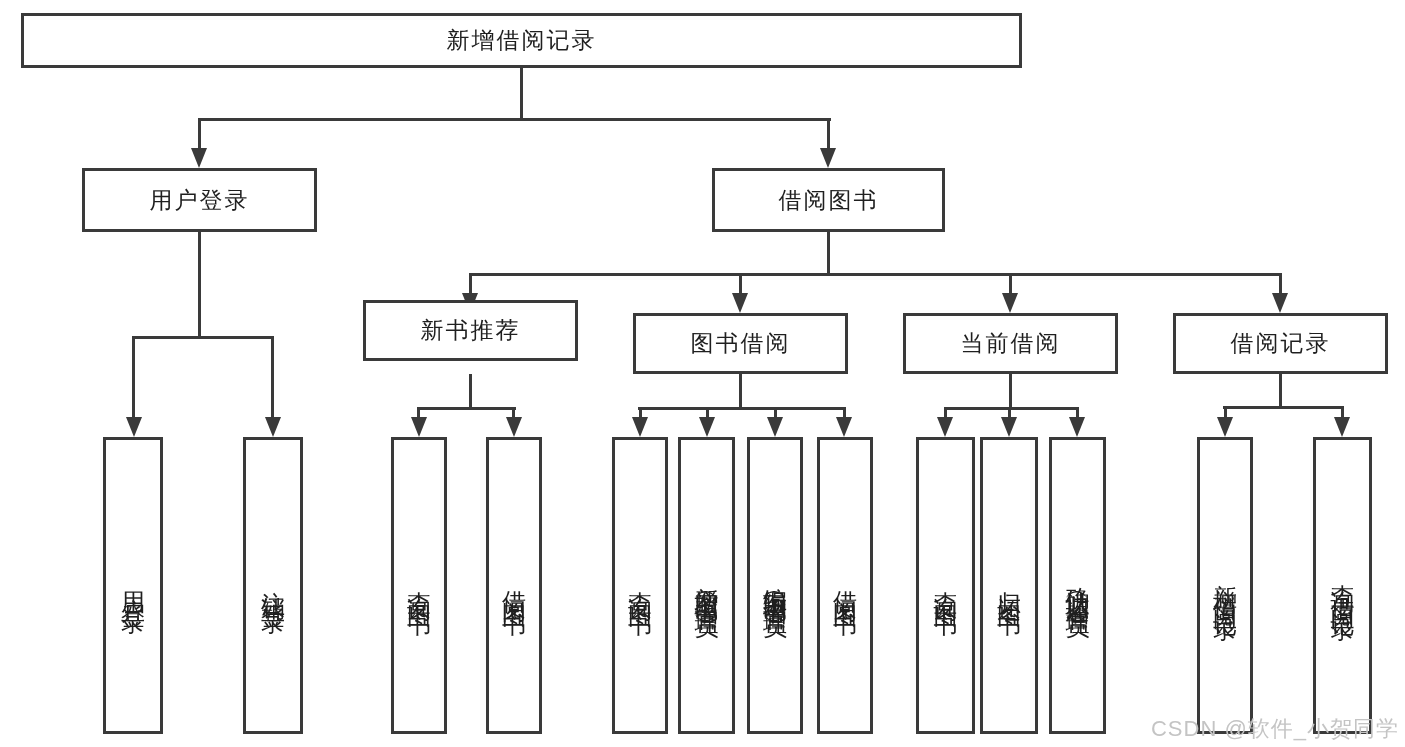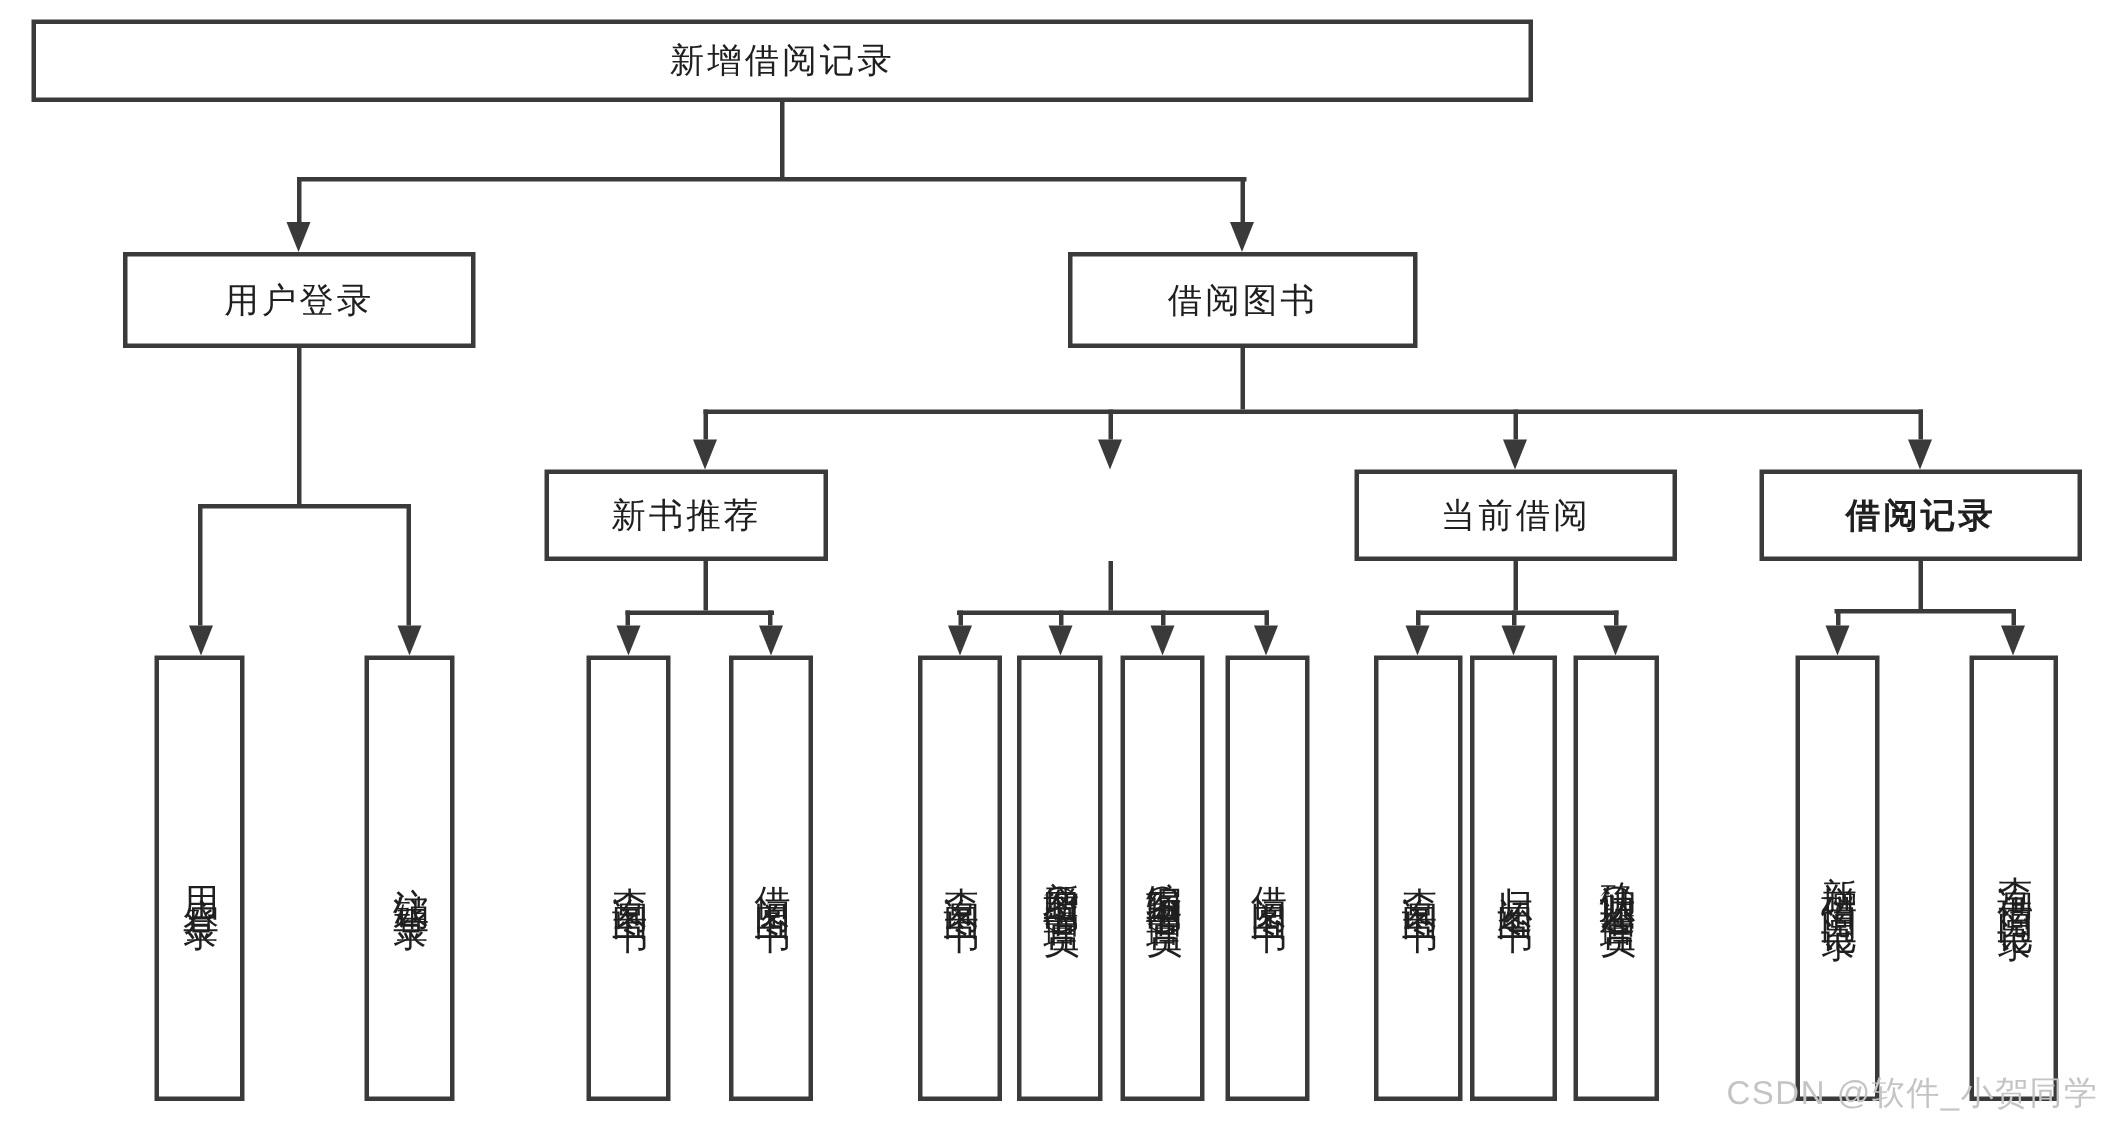--- a/index.html
+++ b/index.html
@@ -67,27 +67,30 @@
   <div class="hline" style="left:469px;top:273px;width:813px;"></div>
   <div class="vline" style="left:469px;top:273px;height:20px;"></div>
   <div class="arrow" style="left:462px;top:293px;"></div>
   <div class="vline" style="left:739px;top:273px;height:20px;"></div>
   <div class="arrow" style="left:732px;top:293px;"></div>
   <div class="vline" style="left:1009px;top:273px;height:20px;"></div>
   <div class="arrow" style="left:1002px;top:293px;"></div>
   <div class="vline" style="left:1279px;top:273px;height:20px;"></div>
   <div class="arrow" style="left:1272px;top:293px;"></div>
 
-  <div class="box" style="left:363px;top:313px;width:189px;height:61px;font-family:Liberation Serif, serif;">
+  <div class="box" style="left:363px;top:300px;width:215px;height:61px;font-family:Liberation Serif, serif;">
     <span>新书推荐</span>
+  </div>
+  <div class="box" style="left:633px;top:313px;width:215px;height:61px;">
+    <span>图书借阅</span>
   </div>
   <div class="box" style="left:903px;top:313px;width:215px;height:61px;">
     <span>当前借阅</span>
   </div>
-  <div class="box" style="left:1173px;top:313px;width:215px;height:61px;font-weight:bold;">
+  <div class="box" style="left:1173px;top:313px;width:215px;height:61px;">
     <span>借阅记录</span>
   </div>
 
   <div class="vline" style="left:469px;top:374px;height:33px;"></div>
   <div class="hline" style="left:417px;top:407px;width:99px;"></div>
   <div class="vline" style="left:417px;top:407px;height:10px;"></div>
   <div class="arrow" style="left:411px;top:417px;"></div>
   <div class="vline" style="left:512px;top:407px;height:10px;"></div>
   <div class="arrow" style="left:506px;top:417px;"></div>
 

